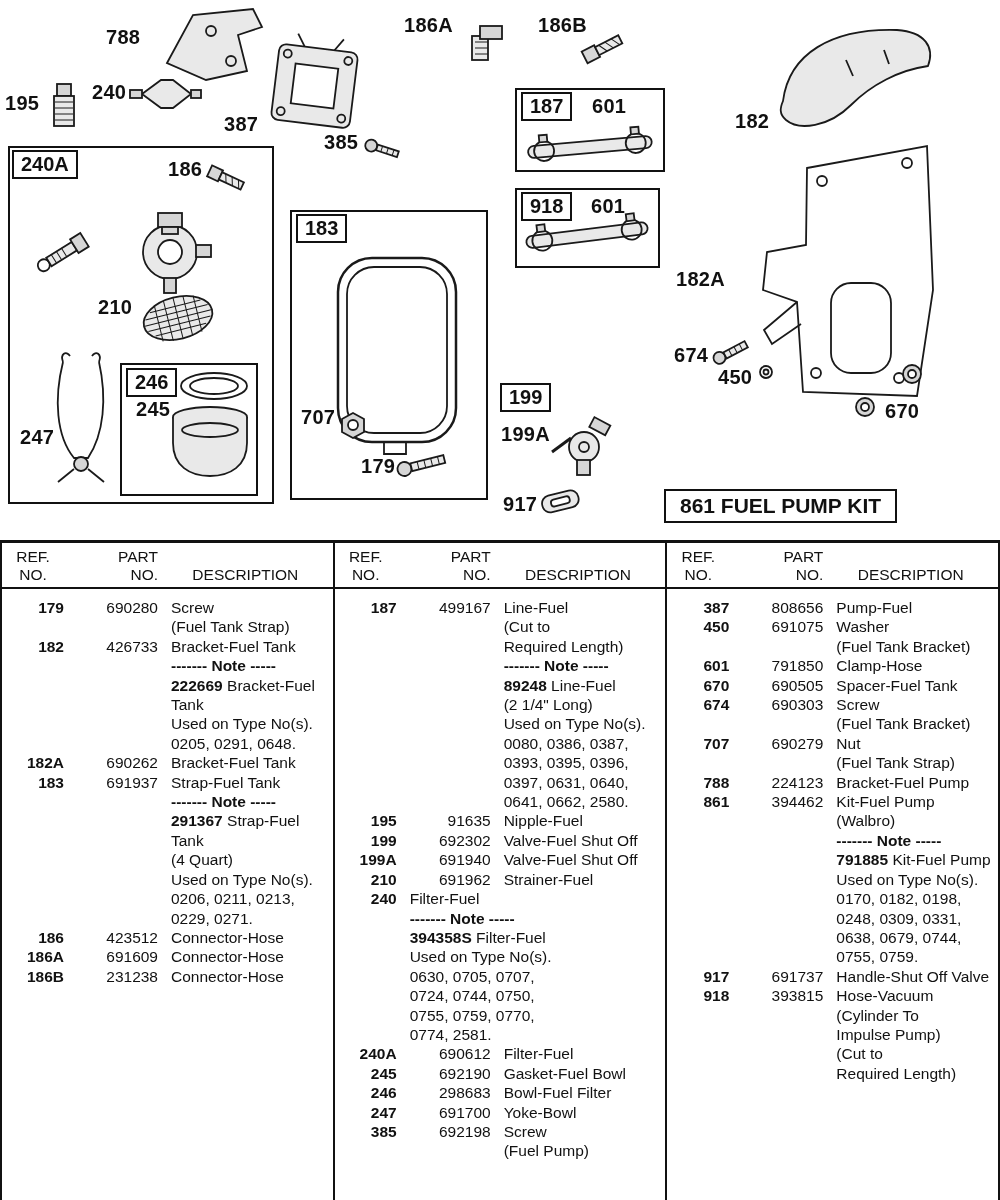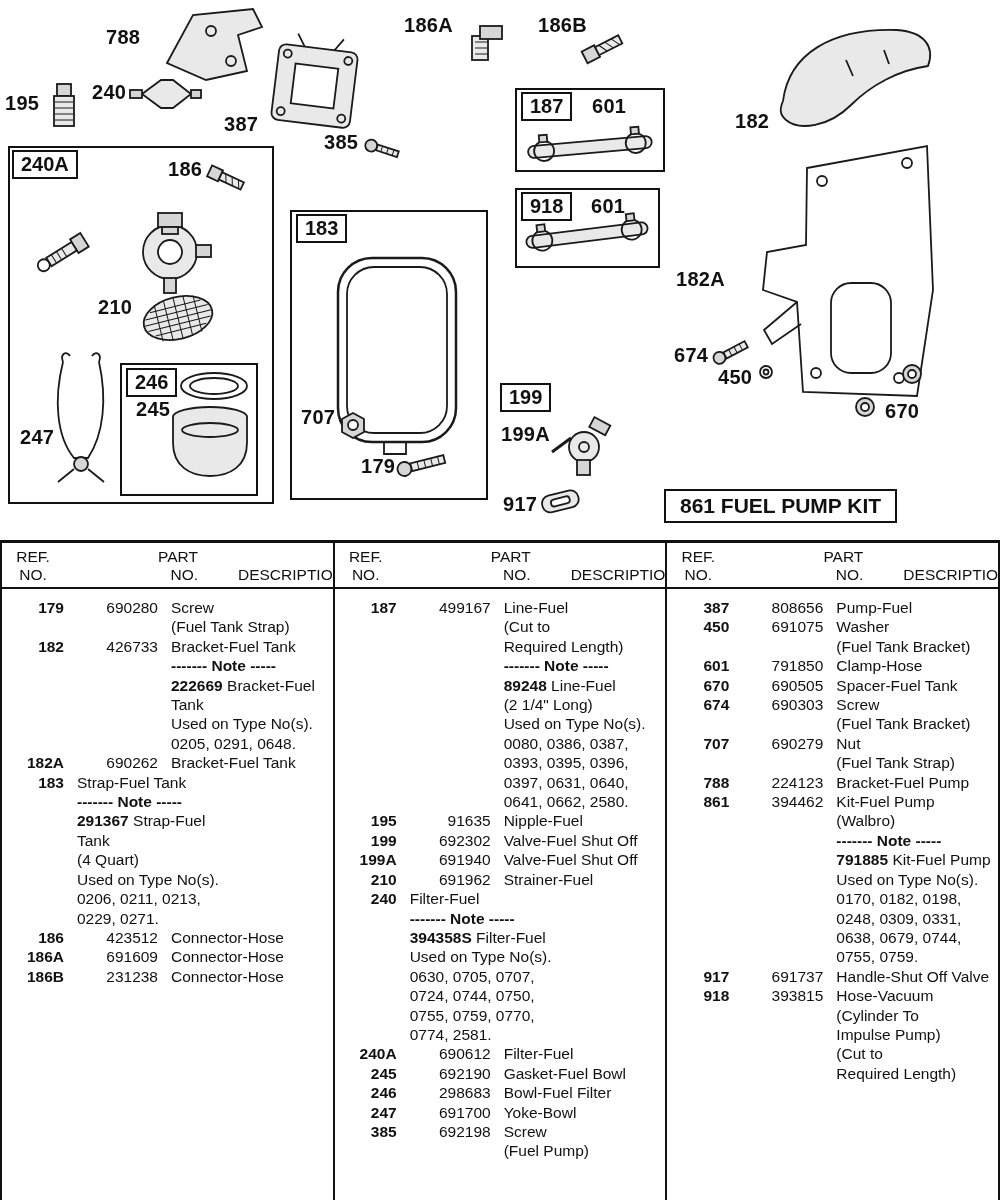--- a/index.html
+++ b/index.html
@@ -16,21 +16,21 @@
   .psvg{position:absolute;left:0;top:0;z-index:1;}
   .psvg path,.psvg rect,.psvg circle,.psvg ellipse,.psvg polygon,.psvg line,.psvg polyline
        {stroke:#1a1a1a;stroke-width:1.8;fill:none;}
   .psvg .fillL{fill:#e9e9e9;} .psvg .fillD{fill:#d6d6d6;} .psvg .fillW{fill:#fff;}
   .psvg .thin{stroke-width:1;}
   
   .parts-table{position:absolute;left:0;top:540px;width:1000px;height:660px;display:flex;
                border-top:3px solid #111;box-sizing:border-box;}
   .tcol{flex:1;border-left:2.5px solid #111;box-sizing:border-box;display:flex;flex-direction:column;overflow:hidden;}
   .tcol:last-child{border-right:2.5px solid #111;}
-  .thead{display:flex;border-bottom:2.5px solid #111;padding:5px 0 3px;font-size:15.5px;line-height:18px;gap:40px;}
+  .thead{display:flex;border-bottom:2.5px solid #111;padding:5px 0 3px;font-size:15.5px;line-height:18px;}
   .th-ref{width:62px;text-align:center;flex-shrink:0;}
   .th-part{width:94px;text-align:right;flex-shrink:0;}
   .th-desc{flex:1;display:flex;align-items:flex-end;justify-content:center;padding-bottom:0;}
   .col-body{padding-top:9px;}
   .entry{display:flex;font-size:15.5px;line-height:19.4px;}
   .ref-cell{width:62px;text-align:right;font-weight:bold;flex-shrink:0;}
   .part-cell{width:94px;text-align:right;font-weight:normal;flex-shrink:0;}
   .desc-cell{flex:1;padding-left:13px;}
   .bold{font-weight:bold;}
   .dline{white-space:pre-wrap;}
@@ -291,20 +291,21 @@
           </div>
           <div class="entry">
             <div class="ref-cell">182A</div>
             <div class="part-cell">690262</div>
             <div class="desc-cell">
               <div class="dline"><span>Bracket-Fuel Tank</span></div>
             </div>
           </div>
           <div class="entry">
             <div class="ref-cell">183</div>
+            <div class="part-cell">691937</div>
             <div class="desc-cell">
               <div class="dline"><span>Strap-Fuel Tank</span></div>
               <div class="dline"><span class="bold">------- Note -----</span></div>
               <div class="dline"><span class="bold">291367</span><span> Strap-Fuel</span></div>
               <div class="dline"><span>Tank</span></div>
               <div class="dline"><span>(4 Quart)</span></div>
               <div class="dline"><span>Used on Type No(s).</span></div>
               <div class="dline"><span>0206, 0211, 0213,</span></div>
               <div class="dline"><span>0229, 0271.</span></div>
             </div>

